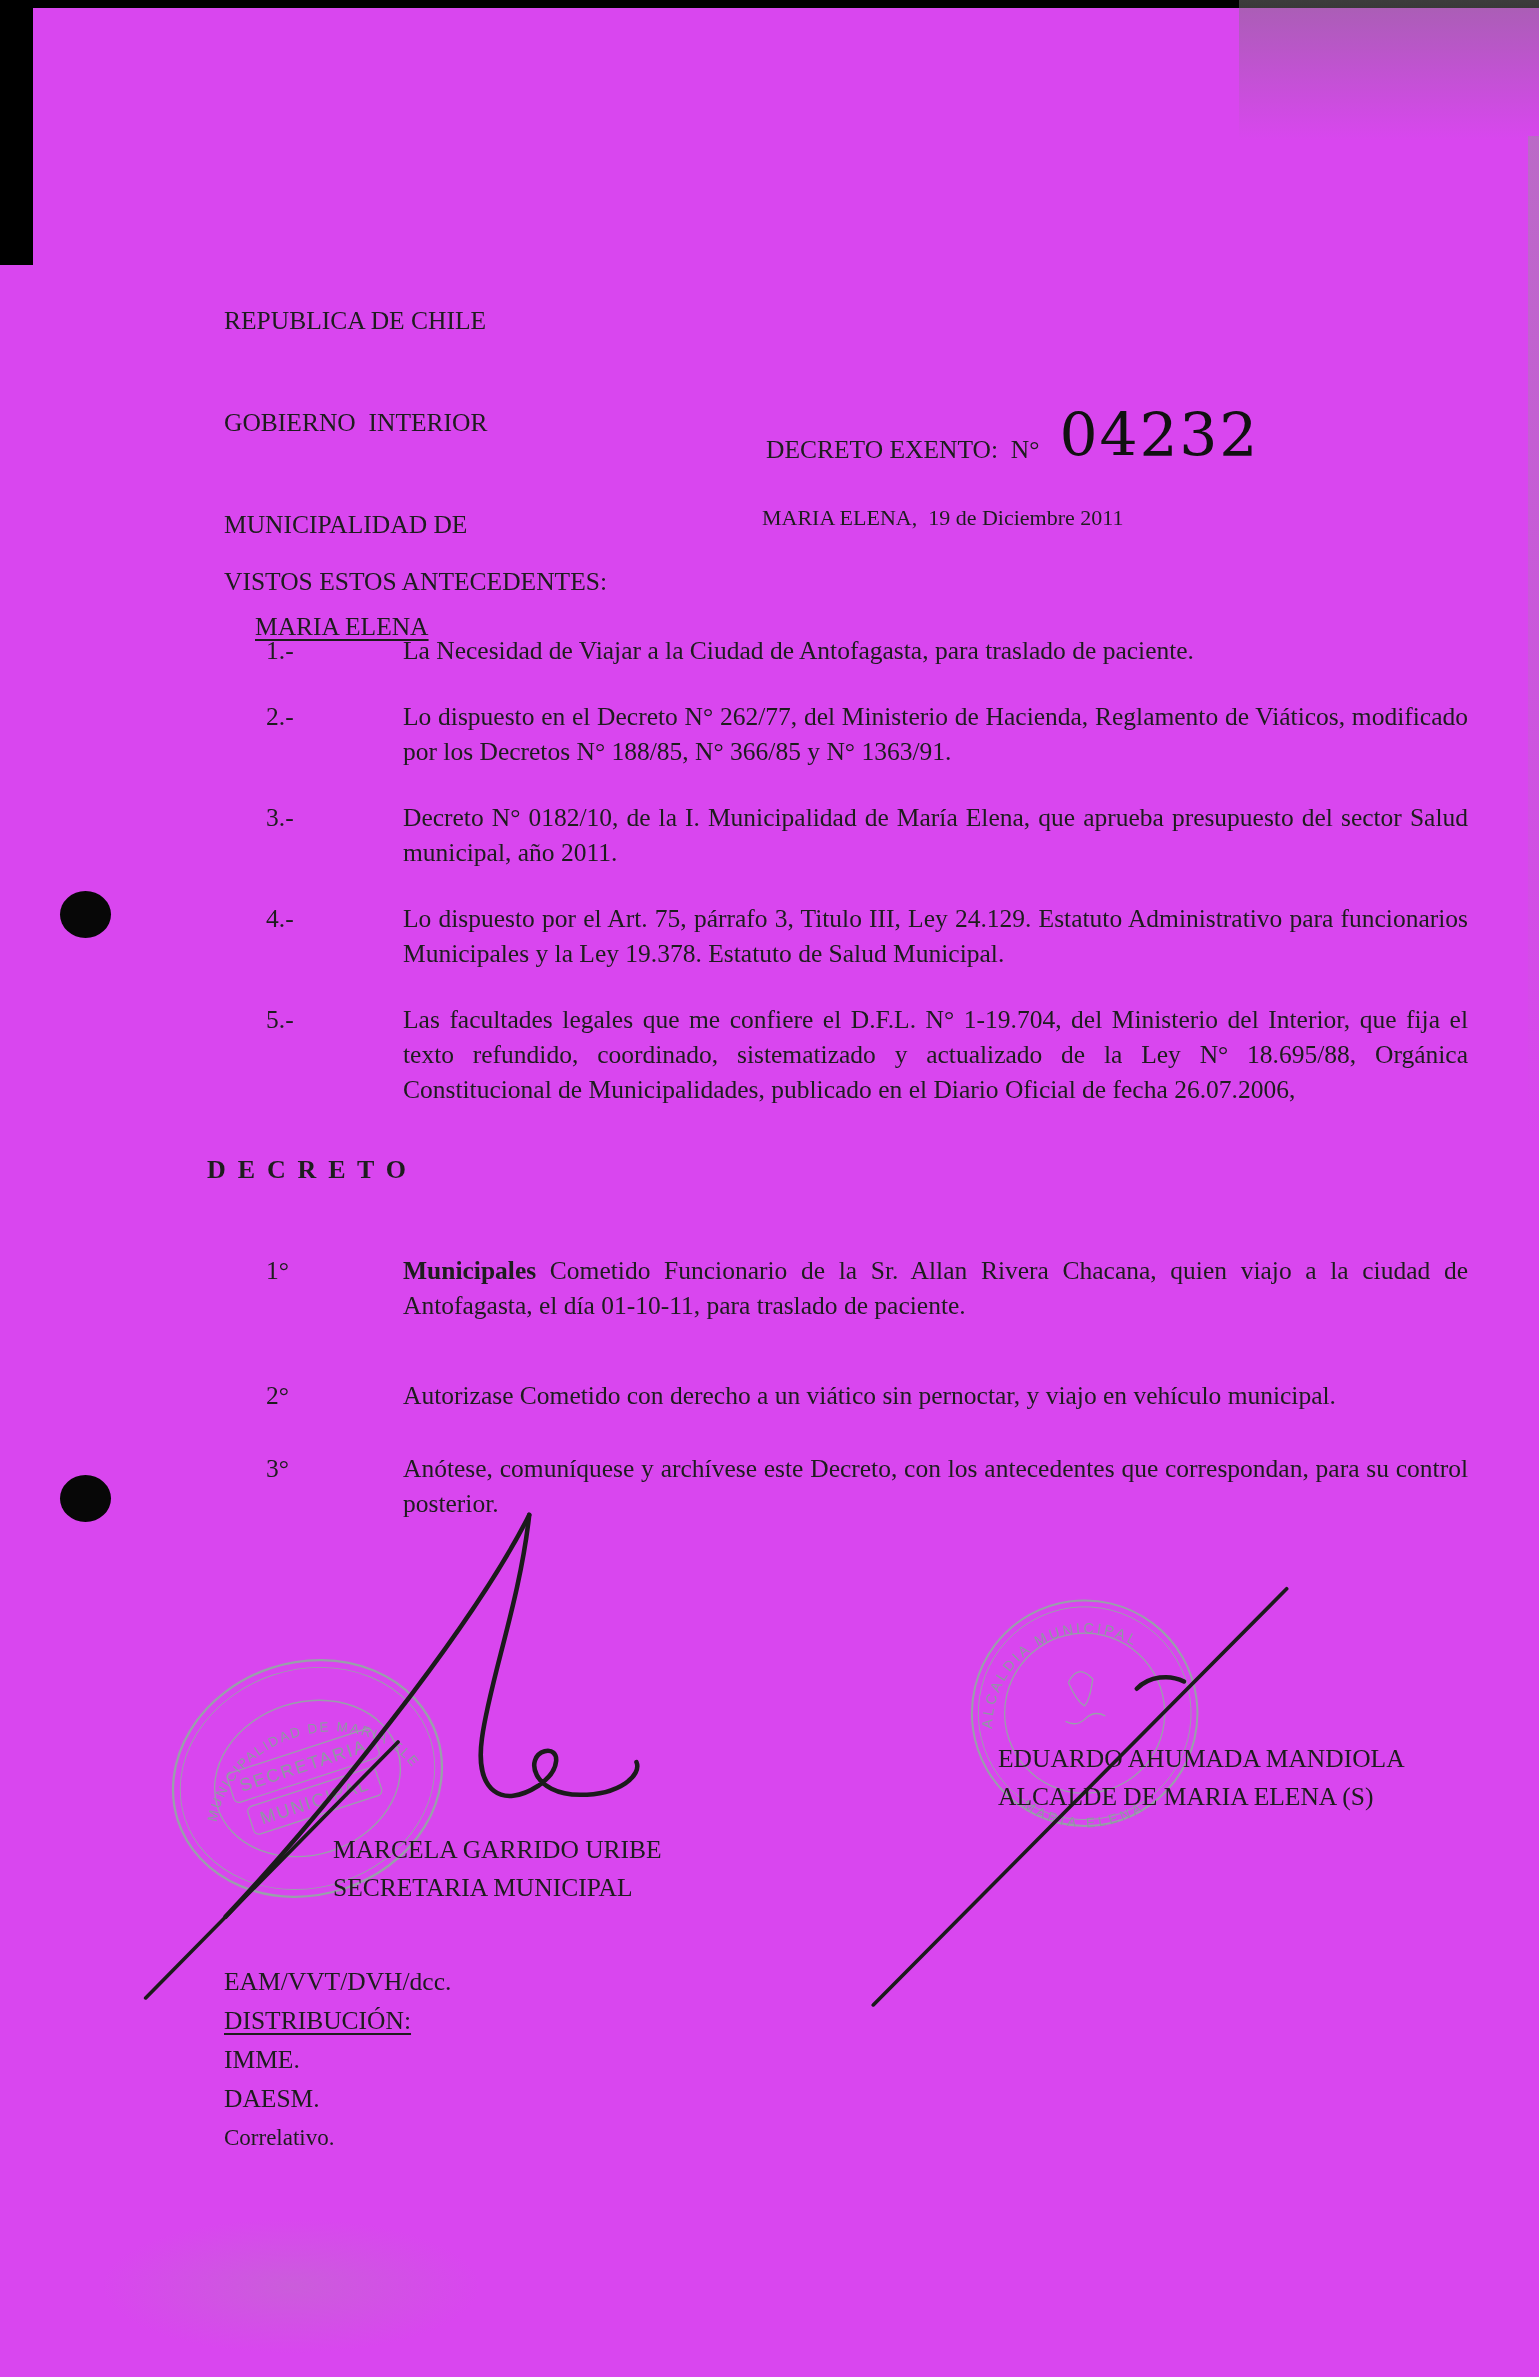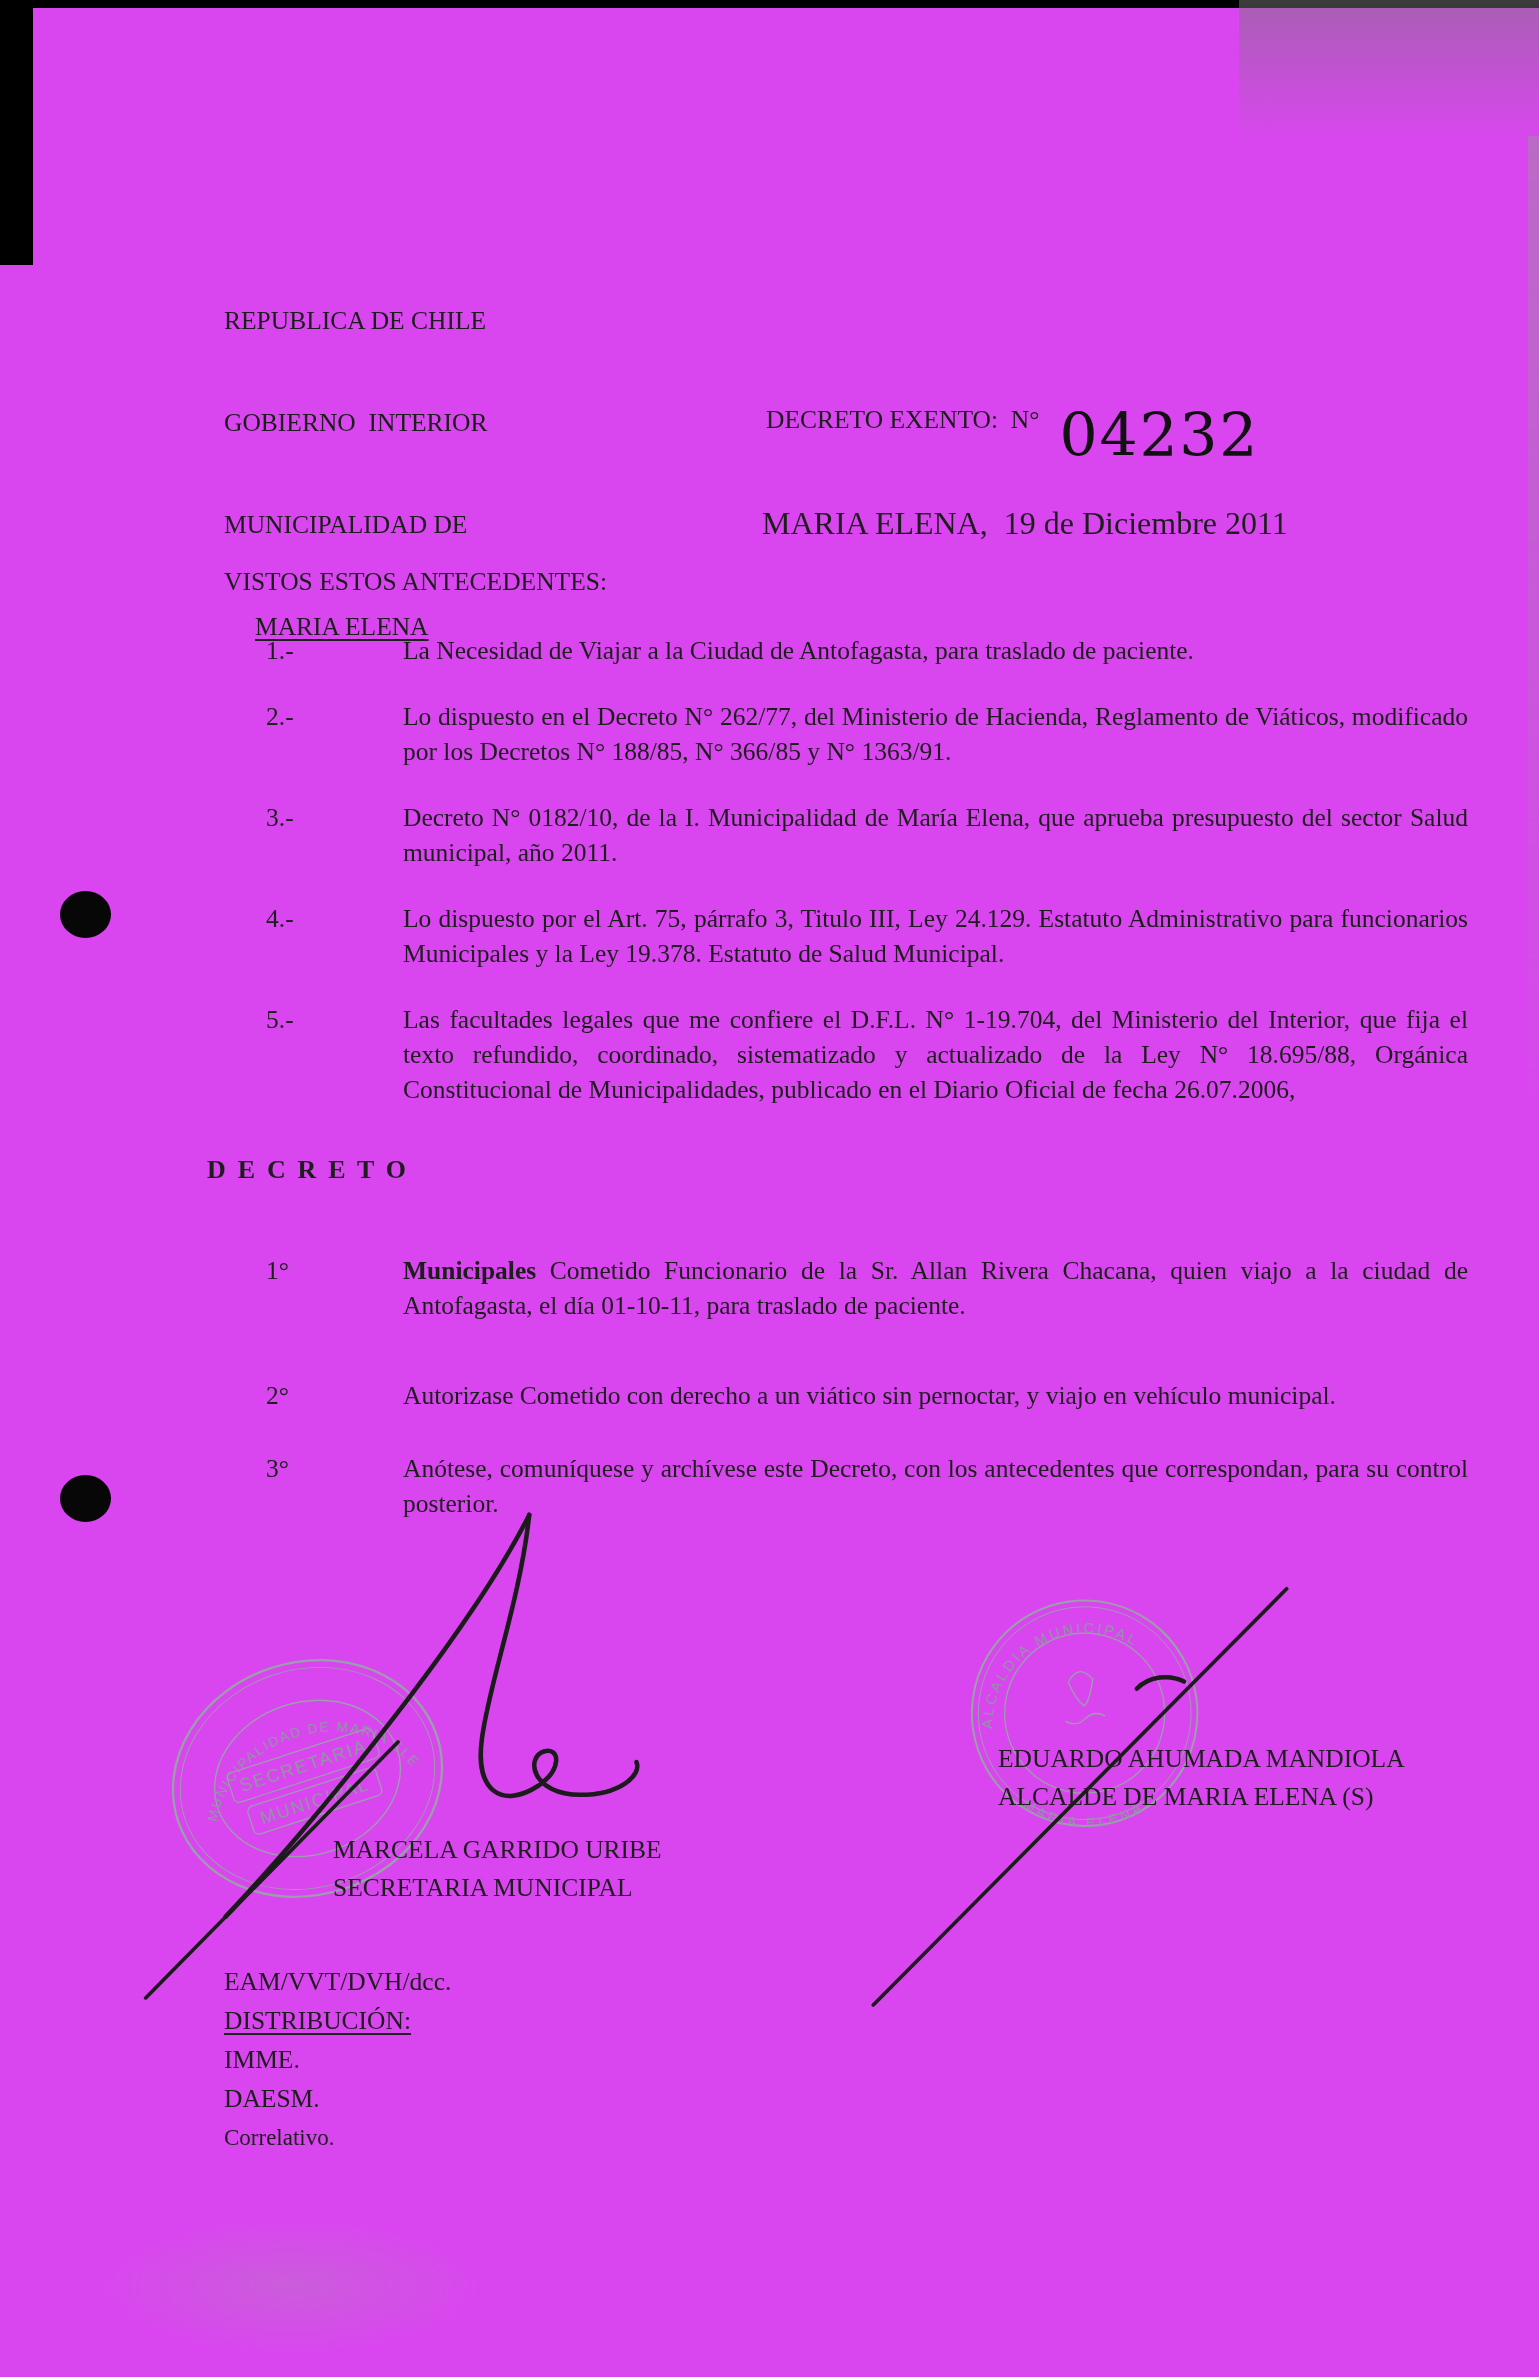--- a/index.html
+++ b/index.html
@@ -24,25 +24,25 @@
   .smudge-bottom { position:absolute; left:100px; top:2218px; width:382px; height:136px;
                 background:radial-gradient(ellipse at center, rgba(160,160,160,.25), rgba(255,255,255,0) 70%); }
   .hole { position:absolute; left:60px; width:51px; height:47px; background:#070707; border-radius:50%; }
   .hole-1 { top:891px; }
   .hole-2 { top:1475px; }
 
   
   .header { left:224px; top:236px; font-size:25.5px; line-height:34px; white-space:pre-wrap; }
   .header .city { margin-left:31px; text-decoration:underline; text-underline-offset:3.6px; }
 
-  .decree-line { left:766px; top:405px; display:flex; align-items:flex-start; gap:20px; white-space:pre-wrap; }
+  .decree-line { left:766px; top:405px; display:flex; align-items:flex-end; gap:20px; white-space:pre-wrap; }
   .decree-label { font-size:25.5px; }
   .decree-number { font-size:60px; line-height:1; font-family:"DejaVu Serif", serif; letter-spacing:1.8px; color:#111; }
 
-  .date-line { left:762px; top:505px; font-size:32px; white-space:pre-wrap; }
+  .date-line { left:762px; top:505px; font-size:22px; white-space:pre-wrap; }
 
   .vistos { left:224px; top:567px; font-size:25.5px; }
 
   .list { left:266px; width:1202px; }
   .antecedentes { top:633px; }
   .resoluciones { top:1253px; }
   .item { display:flex; margin-bottom:31px; }
   .item-num { flex:0 0 113px; font-size:25.5px; line-height:35px; }
   .item-text { flex:1; font-size:25.5px; line-height:35px; text-align:justify;margin-left:24px; }
   .res-1 { margin-bottom:55px; }

